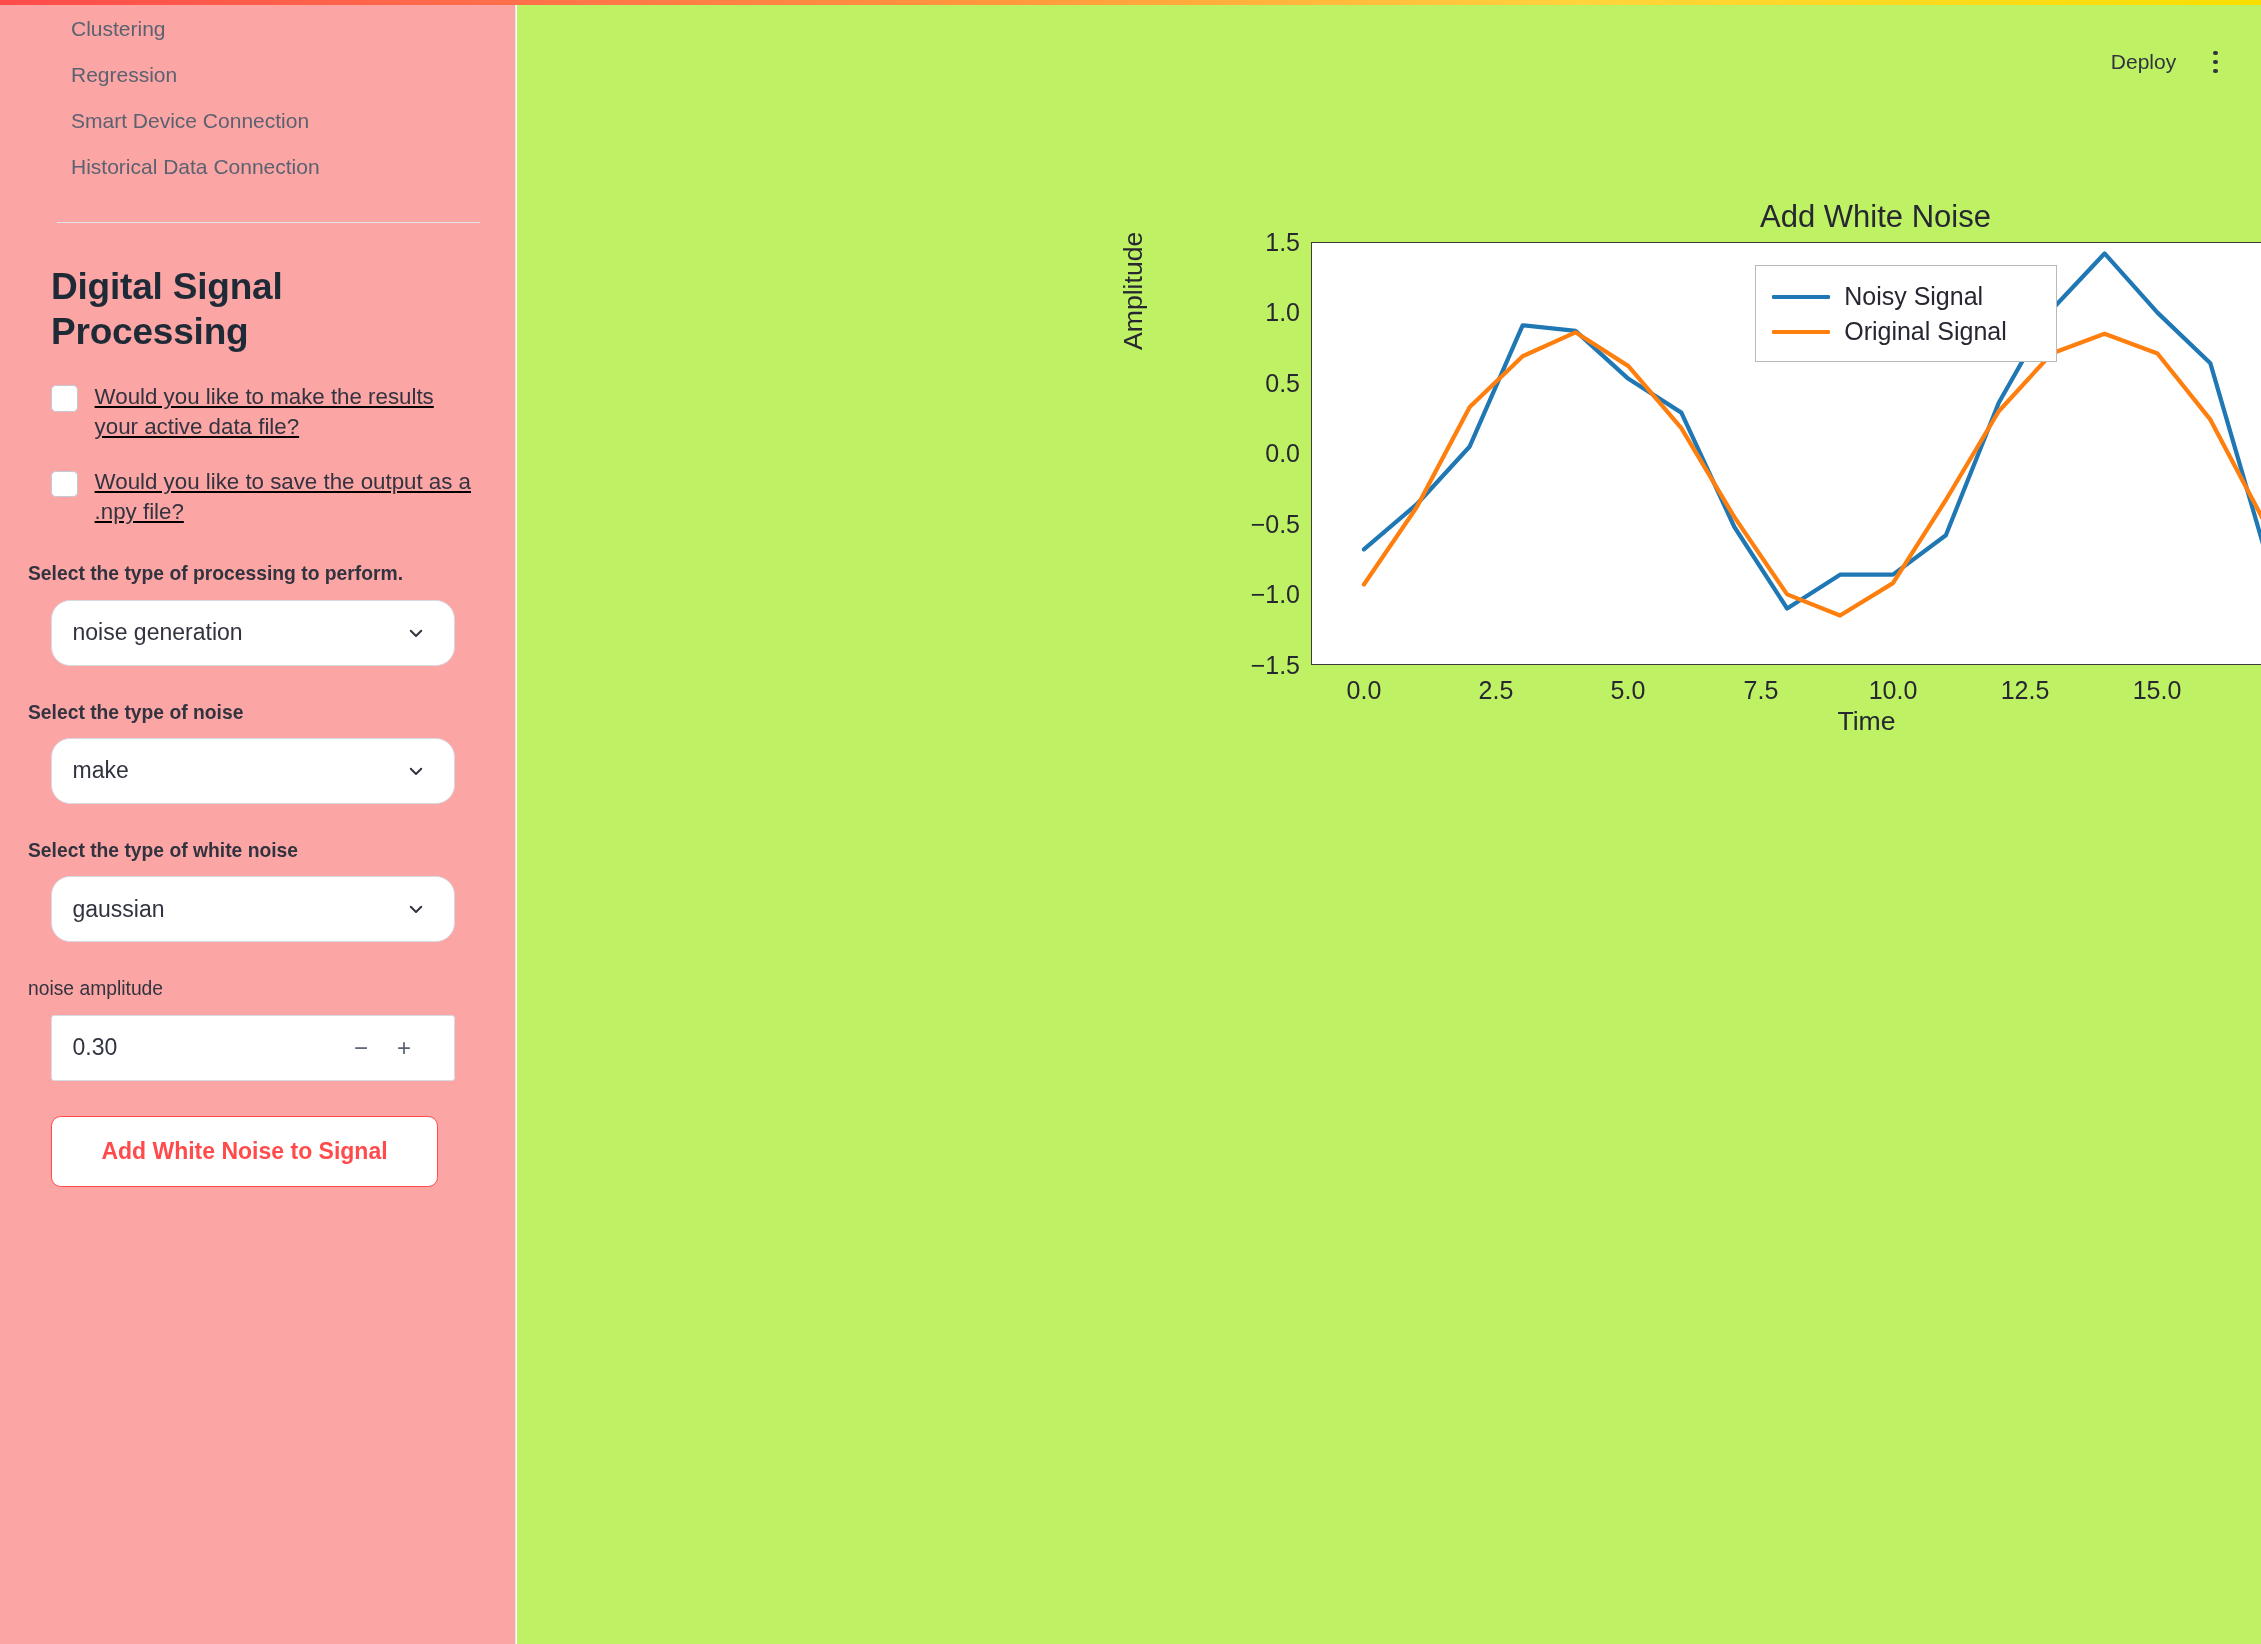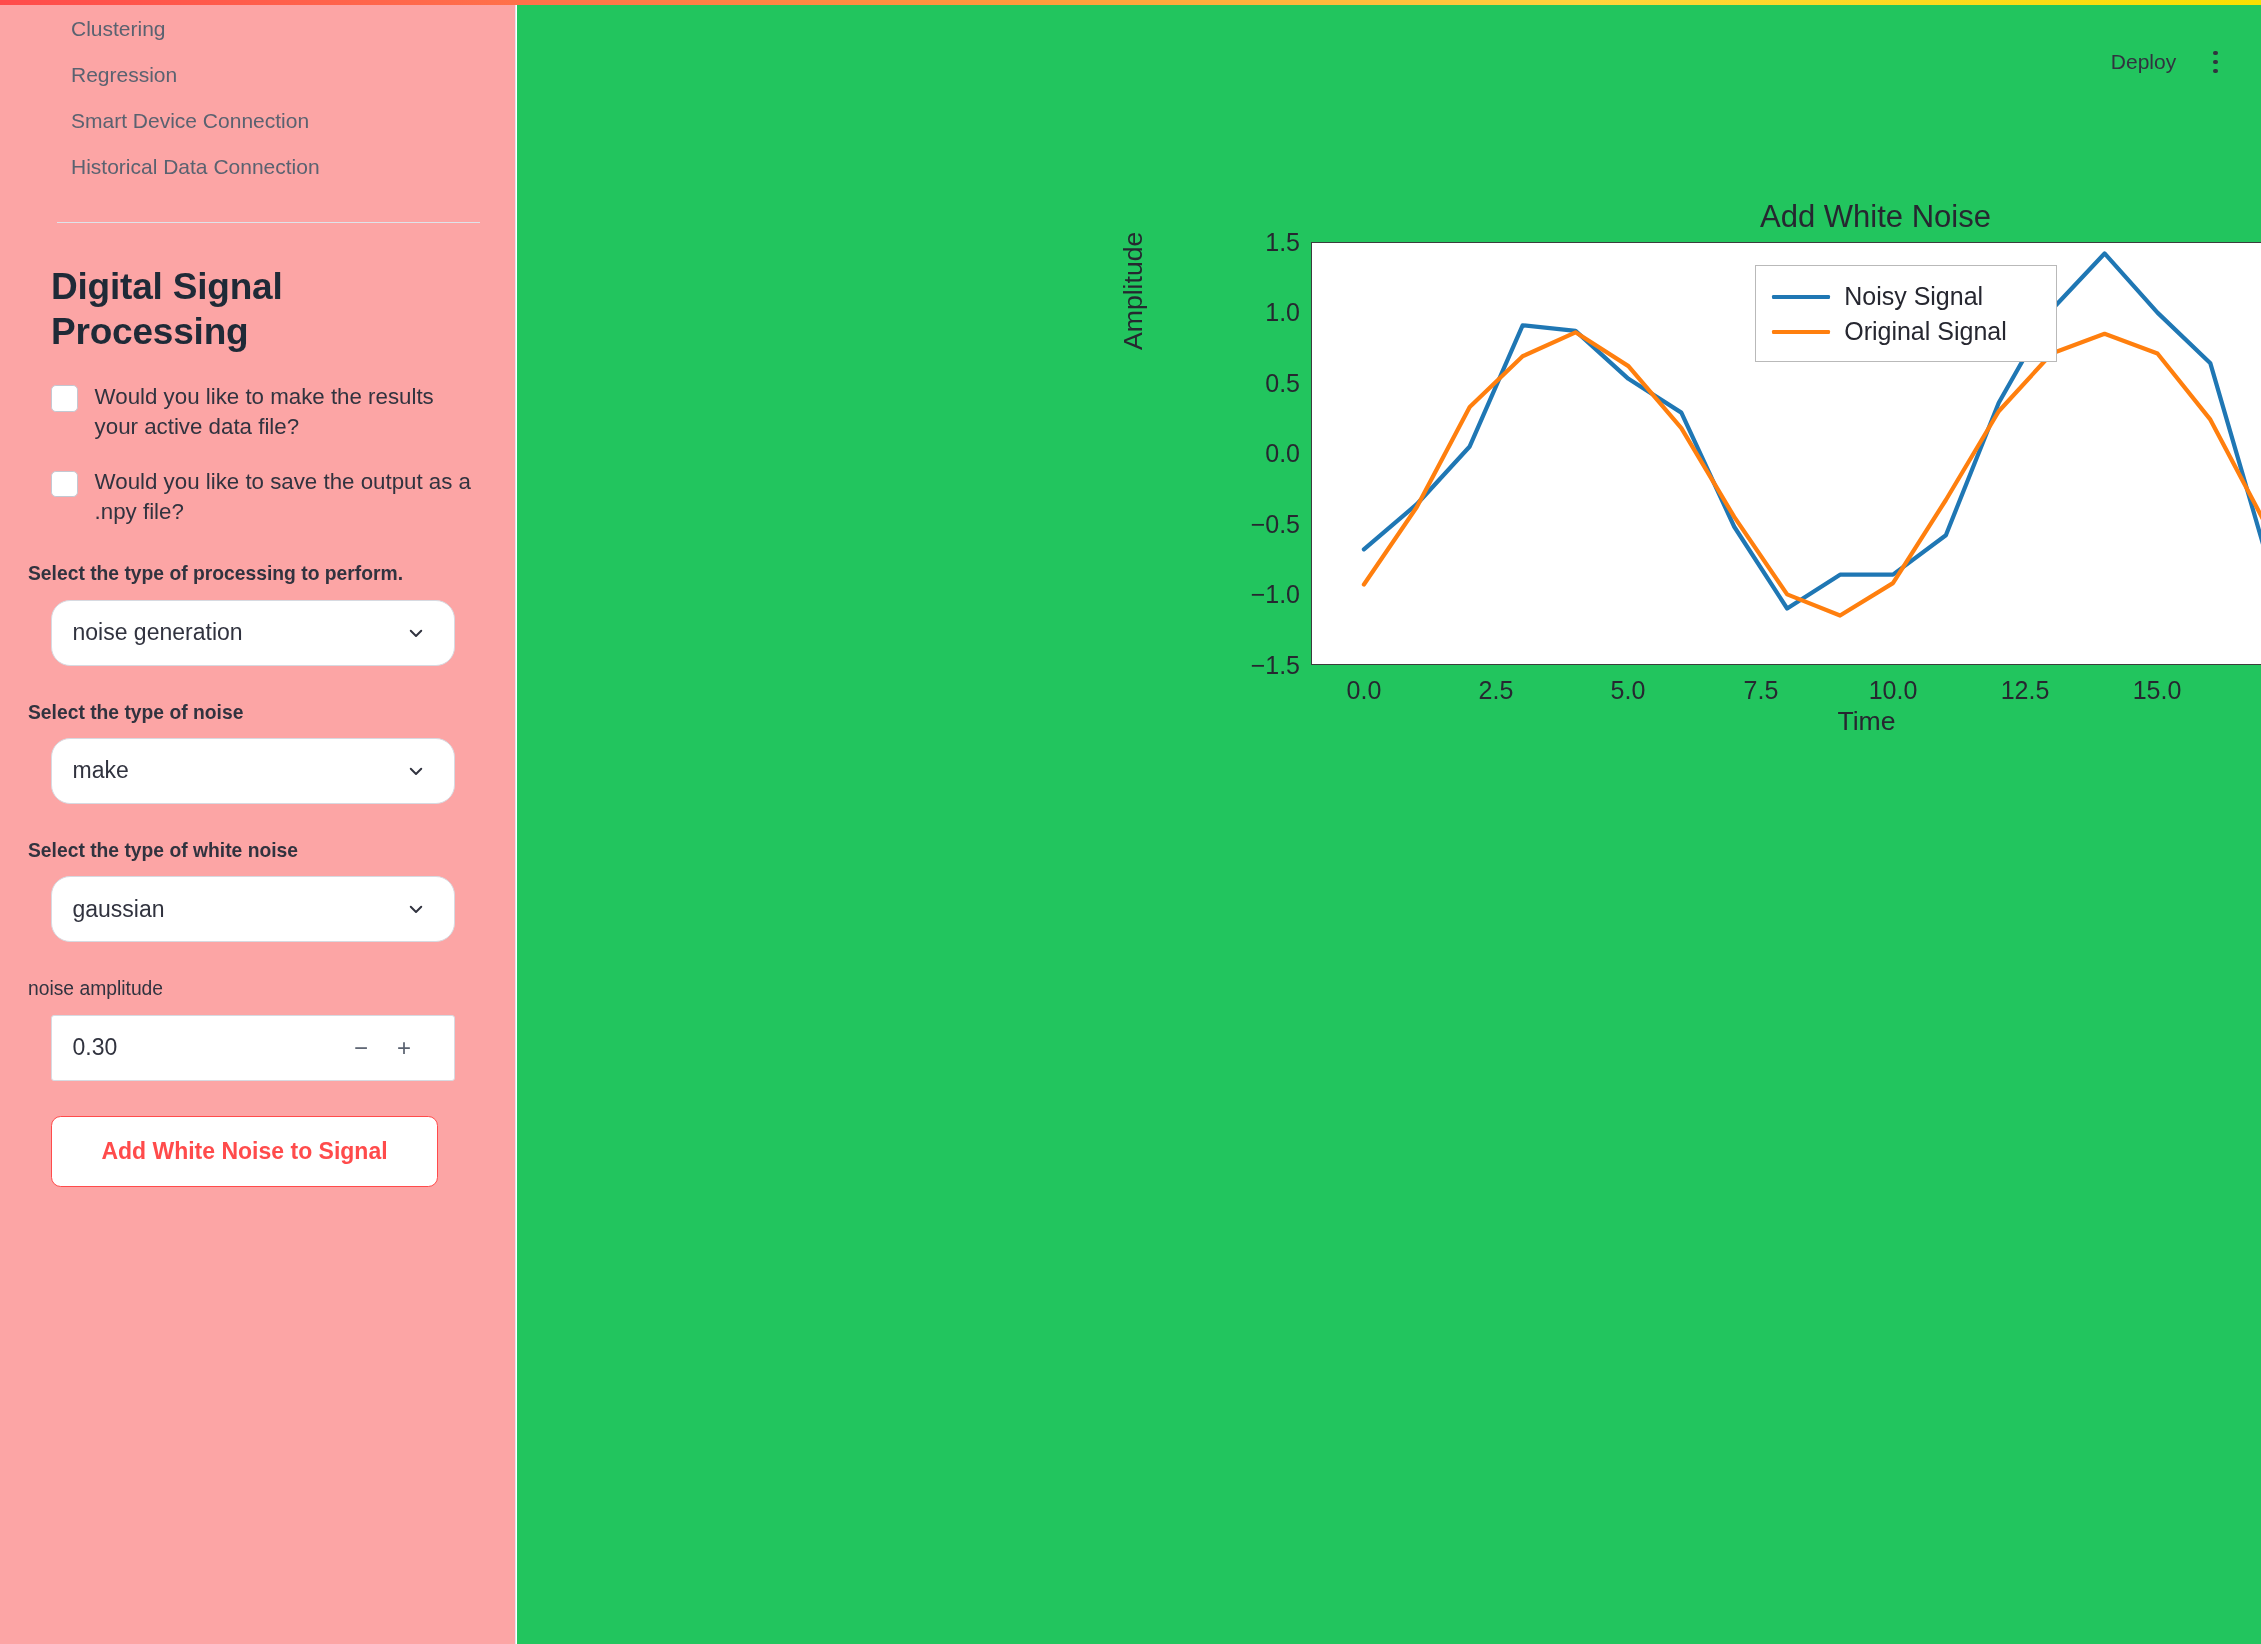--- a/index.html
+++ b/index.html
@@ -44,20 +44,21 @@
     font-size: 37px; font-weight: 700; color: #1f2a37;
     line-height: 1.22;
     padding: 41px 71px 0 51px;
     letter-spacing: -0.2px;
   }
 
   .checkbox-row {
     display: flex; align-items: flex-start;
     padding: 0 36px 0 51px;
     margin-top: 28px;
+    text-decoration: underline;
   }
   .checkbox-row.second { margin-top: 25px; }
   .cb {
     width: 26.6px; height: 26.6px; min-width: 26.6px;
     border: 1.2px solid #c3c8d2;
     border-radius: 4.8px;
     background: #fff;
     margin-top: 3.6px;
   }
   .cb-label {
@@ -112,21 +113,21 @@
     margin: 35px 0 0 51px;
     width: 387px; height: 71px;
     border: 1.2px solid #ff4b4b;
     border-radius: 9.7px;
     background: #ffffff;
     display: flex; align-items: center; justify-content: center;
     color: #ff4b4b; font-size: 23px; font-weight: 700;
   }
 
   
-  .main { position: absolute; top:0; left: 517px; width: 1744px; height: 1645px; background:#22c55e; }
+  .main { position: absolute; top:0; left: 517px; width: 1744px; height: 1645px; background:#bef264; }
   .topbar {
     position: absolute; top: 47px; right: 37px;
     display: flex; align-items: center; gap: 31px;
   }
   .deploy-btn { font-size: 21px; color: #31333f; }
   .kebab { display:flex; flex-direction:column; gap:4.2px; align-items:center; padding: 3.6px 6px; }
   .kebab i { display:block; width:4.8px; height:4.8px; border-radius:50%; background:#31333f; }
 
   
   .chart-wrap {

